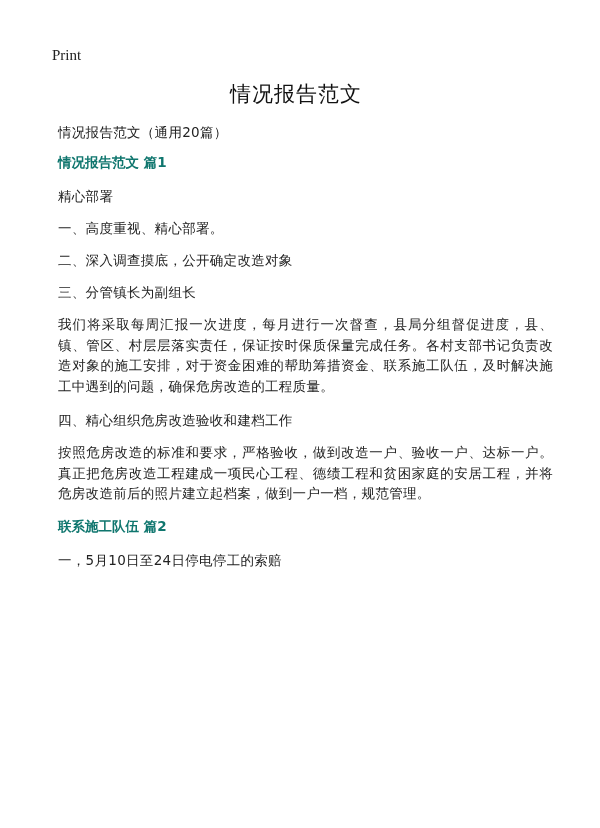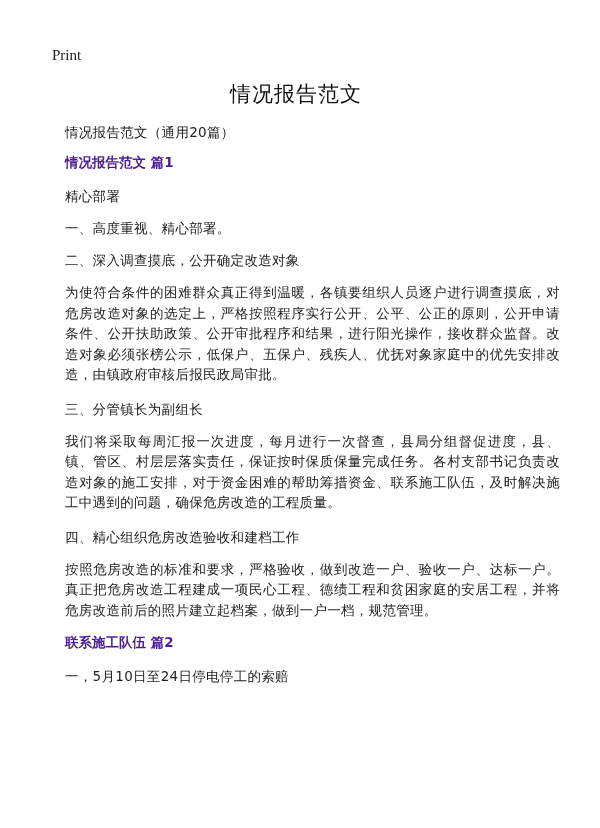--- a/index.html
+++ b/index.html
@@ -8,39 +8,38 @@
     font-family: "DejaVu Sans", sans-serif; color: #1a1a1a;
   }
   .print {
     position: absolute; left: 52px; top: 47px;
     font-family: "Liberation Serif", serif; font-size: 15px; color: #222;
   }
   .title {
     position: absolute; left: 0; width: 592px; top: 80px; text-align: center;
     font-size: 21px; color: #111; letter-spacing: 1px;
   }
-  .content { position: absolute; left: 65px; top: 122px; width: 495px; }
+  .content { position: absolute; left: 58px; top: 122px; width: 495px; }
   .p { font-size: 13.5px; line-height: 20px; margin: 0 0 12px 0; color: #222; letter-spacing: 0.3px; }
-  .h { font-weight: bold; font-size: 13.5px; margin: 0 0 14px 0; color: #4c1d95; }
+  .h { font-weight: bold; font-size: 13.5px; margin: 0 0 14px 0; color: #0f766e; }
   .body { line-height: 20.5px; text-align: justify; margin-bottom: 14px; }
 </style>
 </head>
 <body>
 
 <div class="print">Print</div>
 <div class="title">情况报告范文</div>
 
 <div class="content">
   <p class="p">情况报告范文（通用20篇）</p>
 
   <p class="h">情况报告范文 篇1</p>
   <p class="p">精心部署</p>
   <p class="p">一、高度重视、精心部署。</p>
   <p class="p">二、深入调查摸底，公开确定改造对象</p>
-  <p class="p body">为使符合条件的困难群众真正得到温暖，各镇要组织人员逐户进行调查摸底，对危房改造对象的选定上，严格按照程序实行公开、公平、公正的原则，公开申请条件、公开扶助政策、公开审批程序和结果，进行阳光操作，接收群众监督。改造对象必须张榜公示，低保户、五保户、残疾人、优抚对象家庭中的优先安排改造，由镇政府审核后报民政局审批。</p>
   <p class="p">三、分管镇长为副组长</p>
   <p class="p body">我们将采取每周汇报一次进度，每月进行一次督查，县局分组督促进度，县、镇、管区、村层层落实责任，保证按时保质保量完成任务。各村支部书记负责改造对象的施工安排，对于资金困难的帮助筹措资金、联系施工队伍，及时解决施工中遇到的问题，确保危房改造的工程质量。</p>
   <p class="p">四、精心组织危房改造验收和建档工作</p>
   <p class="p body">按照危房改造的标准和要求，严格验收，做到改造一户、验收一户、达标一户。真正把危房改造工程建成一项民心工程、德绩工程和贫困家庭的安居工程，并将危房改造前后的照片建立起档案，做到一户一档，规范管理。</p>
 
   <p class="h">联系施工队伍 篇2</p>
   <p class="p">一，5月10日至24日停电停工的索赔</p>
 </div>
 
 </body></html>

